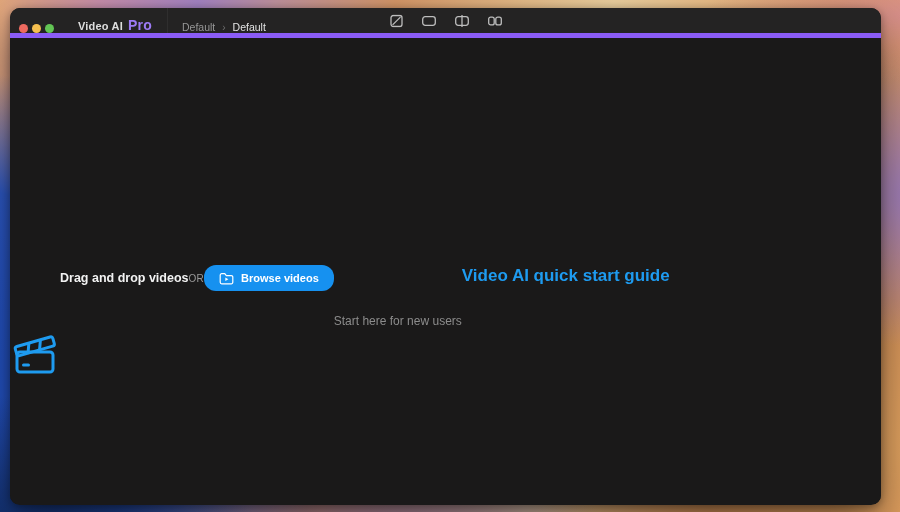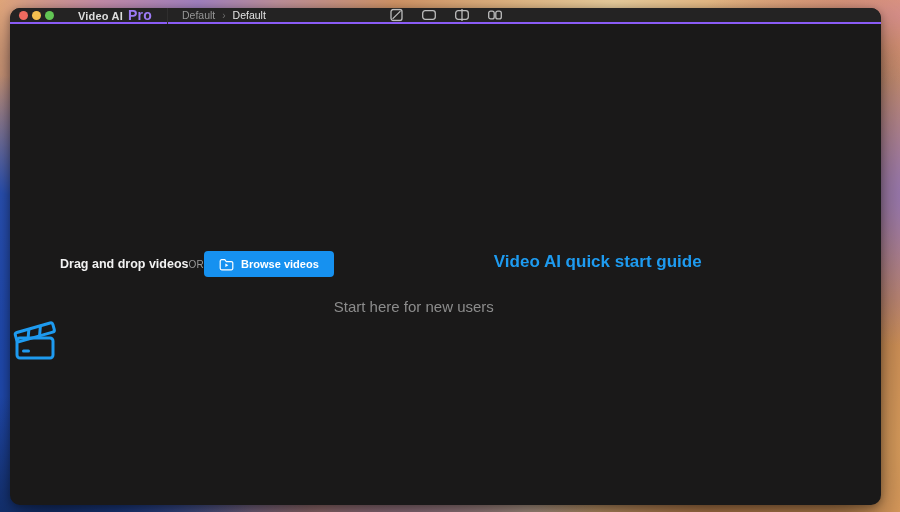--- a/index.html
+++ b/index.html
@@ -17,23 +17,23 @@
       linear-gradient(100deg, #e3a87c 0%, #cc92ae 10%, #a886c8 20%, #c495a0 28%, #d99a6a 40%, #e8bc88 52%, #f0d4a2 62%, #eec089 72%, #e2a467 85%, #d99058 100%);
   }
 
   .window {
     position:absolute; left:10px; top:8px; width:871px; height:497px;
     border-radius:10px; background:#1a1919; overflow:hidden;
     box-shadow:0 18px 45px rgba(0,0,0,.5), 0 2px 8px rgba(0,0,0,.35);
   }
 
   .titlebar {
-    position:relative; height:16px; background:#242323;
-    border-bottom:2px solid #8b5cf6;
-    display:flex; align-items:center;
+    position:relative; height:30px; background:#242323;
+    border-bottom:5px solid #8b5cf6;
+    display:flex; align-items:flex-end;
   }
   .traffic { display:flex; gap:4px; padding-left:9px; }
   .light { width:9px; height:9px; border-radius:50%; }
   .light.red { background:#ee6a5f; }
   .light.yellow { background:#f5bf4f; }
   .light.green { background:#62c554; }
 
   .app-title { margin-left:24px; font-size:11px; color:#dedede; font-weight:600; letter-spacing:.2px; display:flex; align-items:baseline; }
   .app-badge { color:#9d7bf5; margin-left:5px; font-weight:700; font-size:14px; }
 
@@ -53,25 +53,25 @@
 
   .content {
     position:relative; height:466px; background:#1a1919;
     display:flex; flex-direction:row; align-items:center;
   }
   .clapper { margin-top:163px; }
   .drop-title { margin-top:13px; font-size:12.5px; font-weight:700; color:#f2f2f2; }
   .or-label { margin-top:15px; font-size:10px; color:#9a9a9a; letter-spacing:.3px; }
   .browse-btn {
     margin-top:14px; display:flex; align-items:center; gap:7px;
-    background:#1691f0; color:#ffffff; border:none; border-radius:4px;
+    background:#1691f0; color:#ffffff; border:none; border-radius:12px;
     height:26px; padding:0 15px; font-size:11px; font-weight:600;
     font-family:"Liberation Sans", sans-serif; cursor:pointer;
   }
-  .footer-hint { margin-top:99px; font-size:15px; color:#8c8c8c; }
+  .footer-hint { margin-top:99px; font-size:12px; color:#8c8c8c; }
   .quick-link { margin-top:9px; font-size:17px; font-weight:700; color:#1e9bf0; text-decoration:none; cursor:pointer; }
 </style>
 </head>
 <body>
 
 <div class="wallpaper"></div>
 
 <div class="window">
 
   <div class="titlebar">

